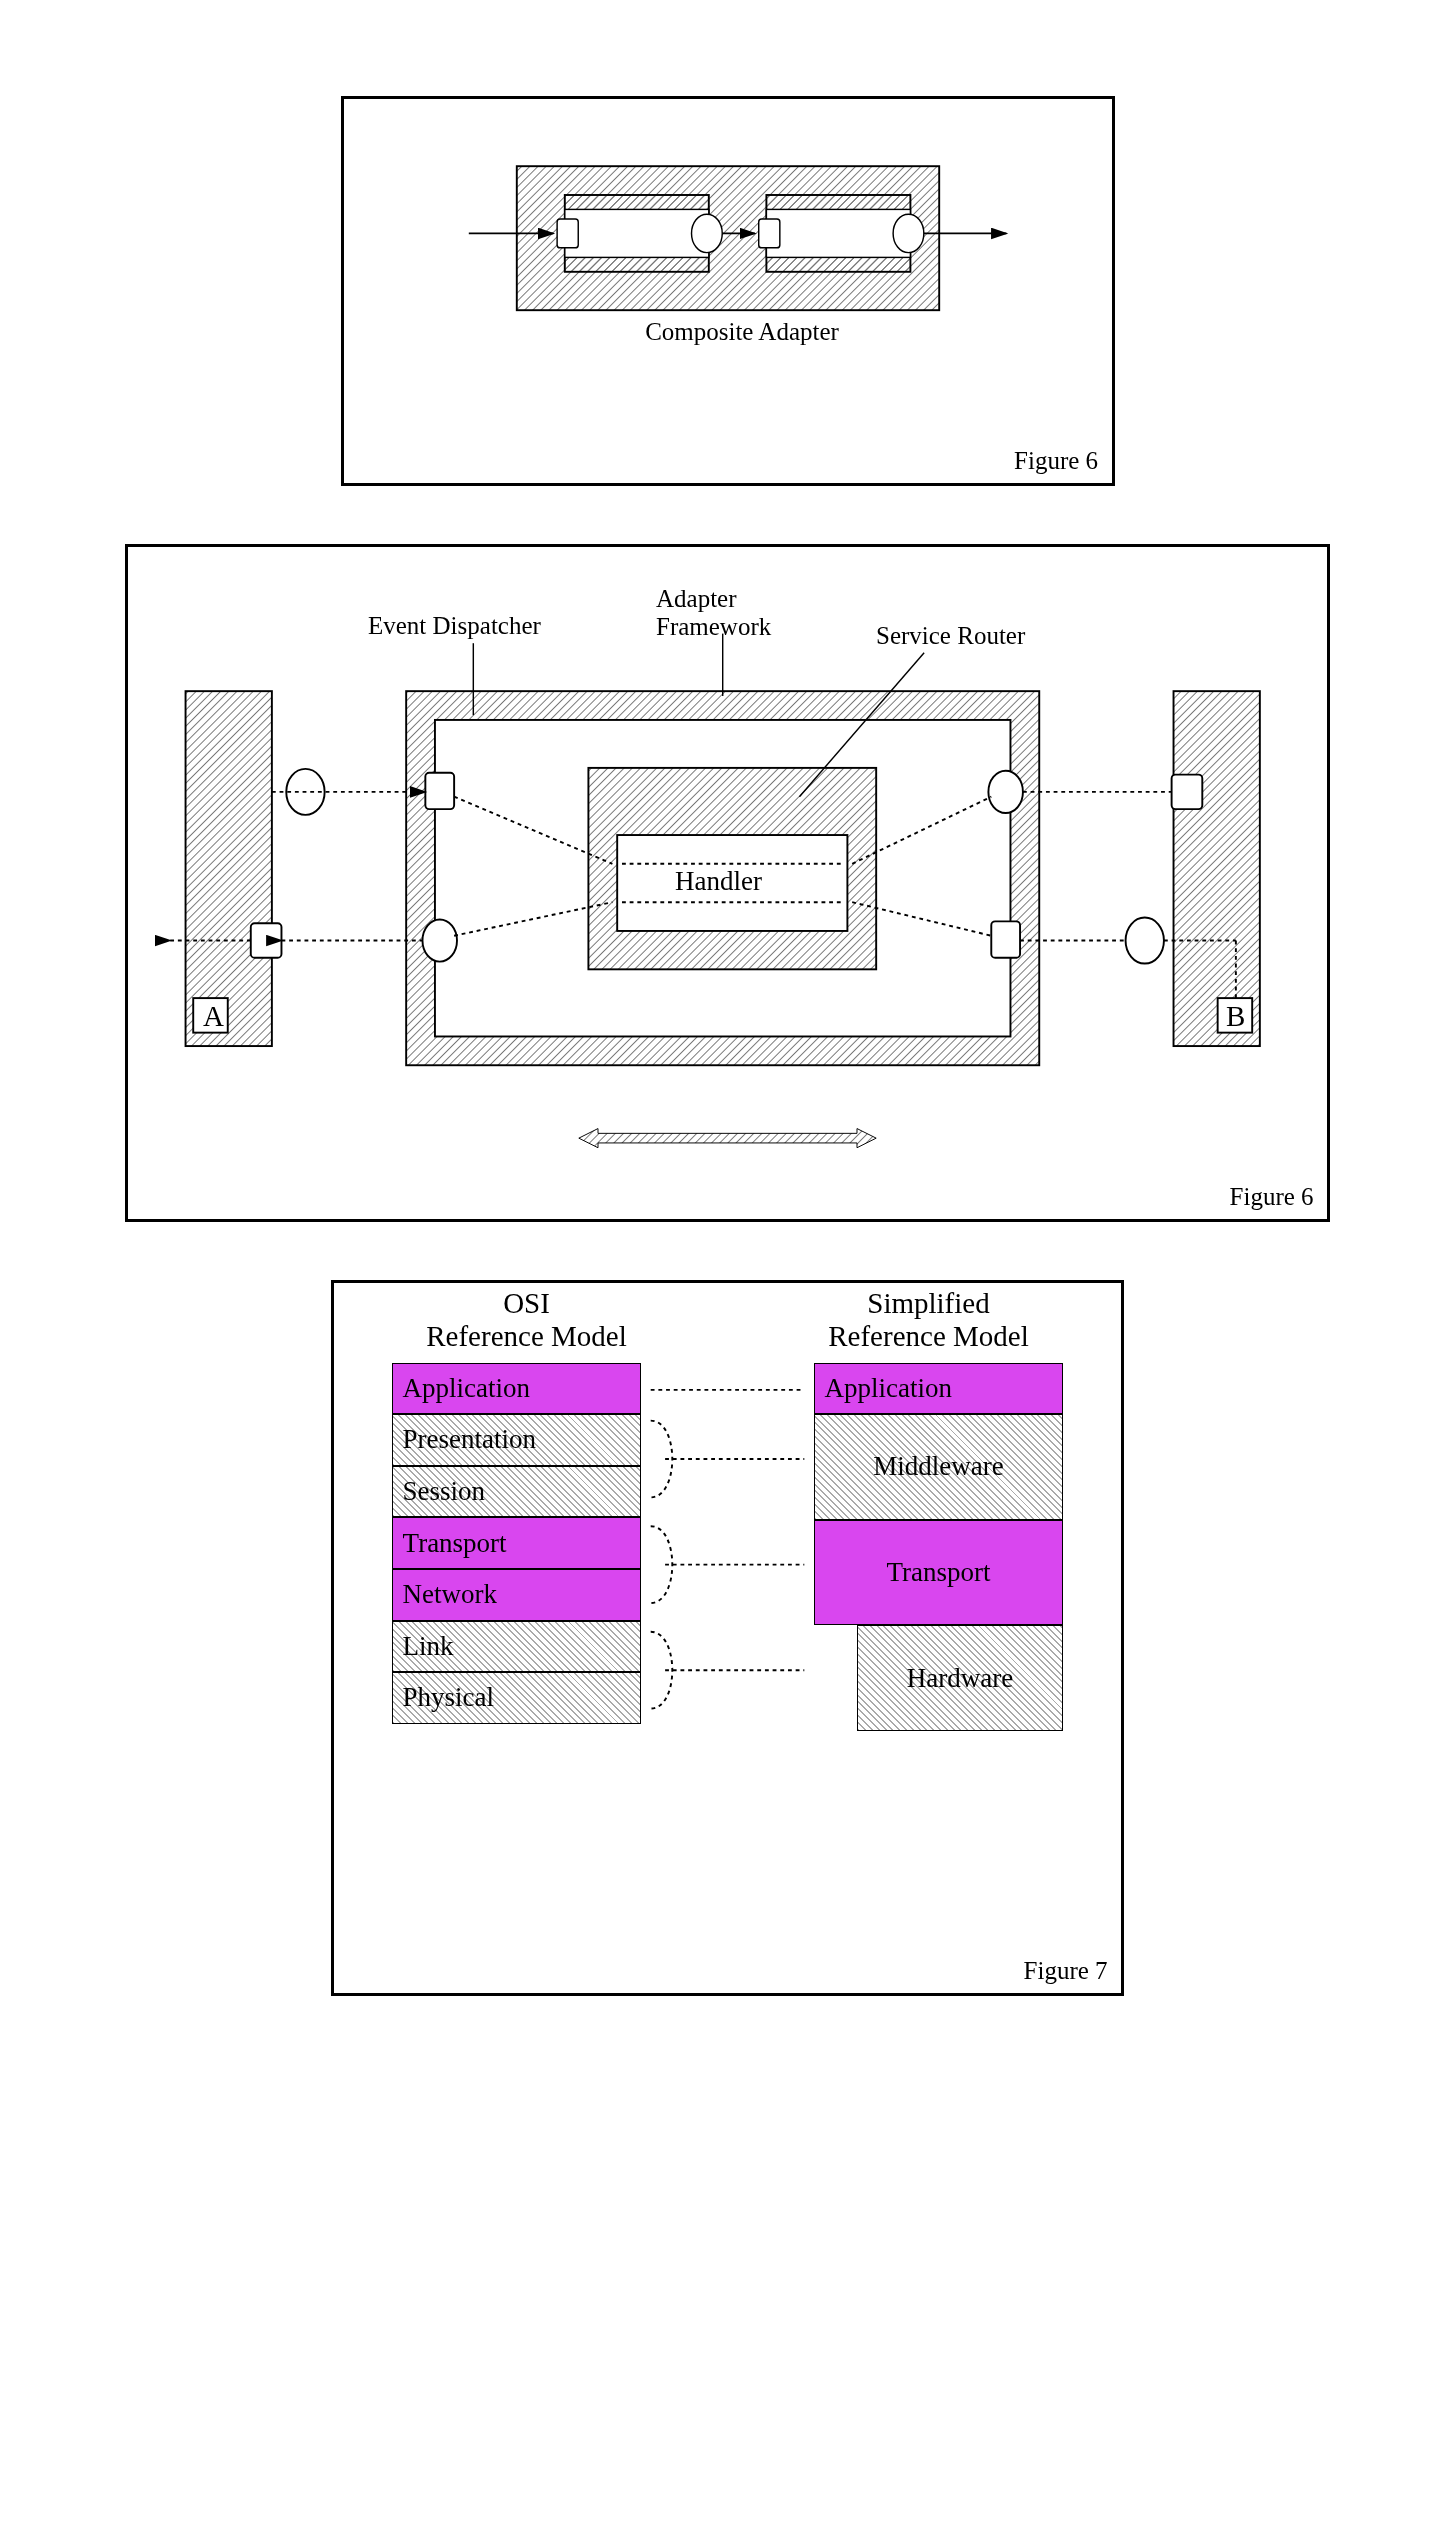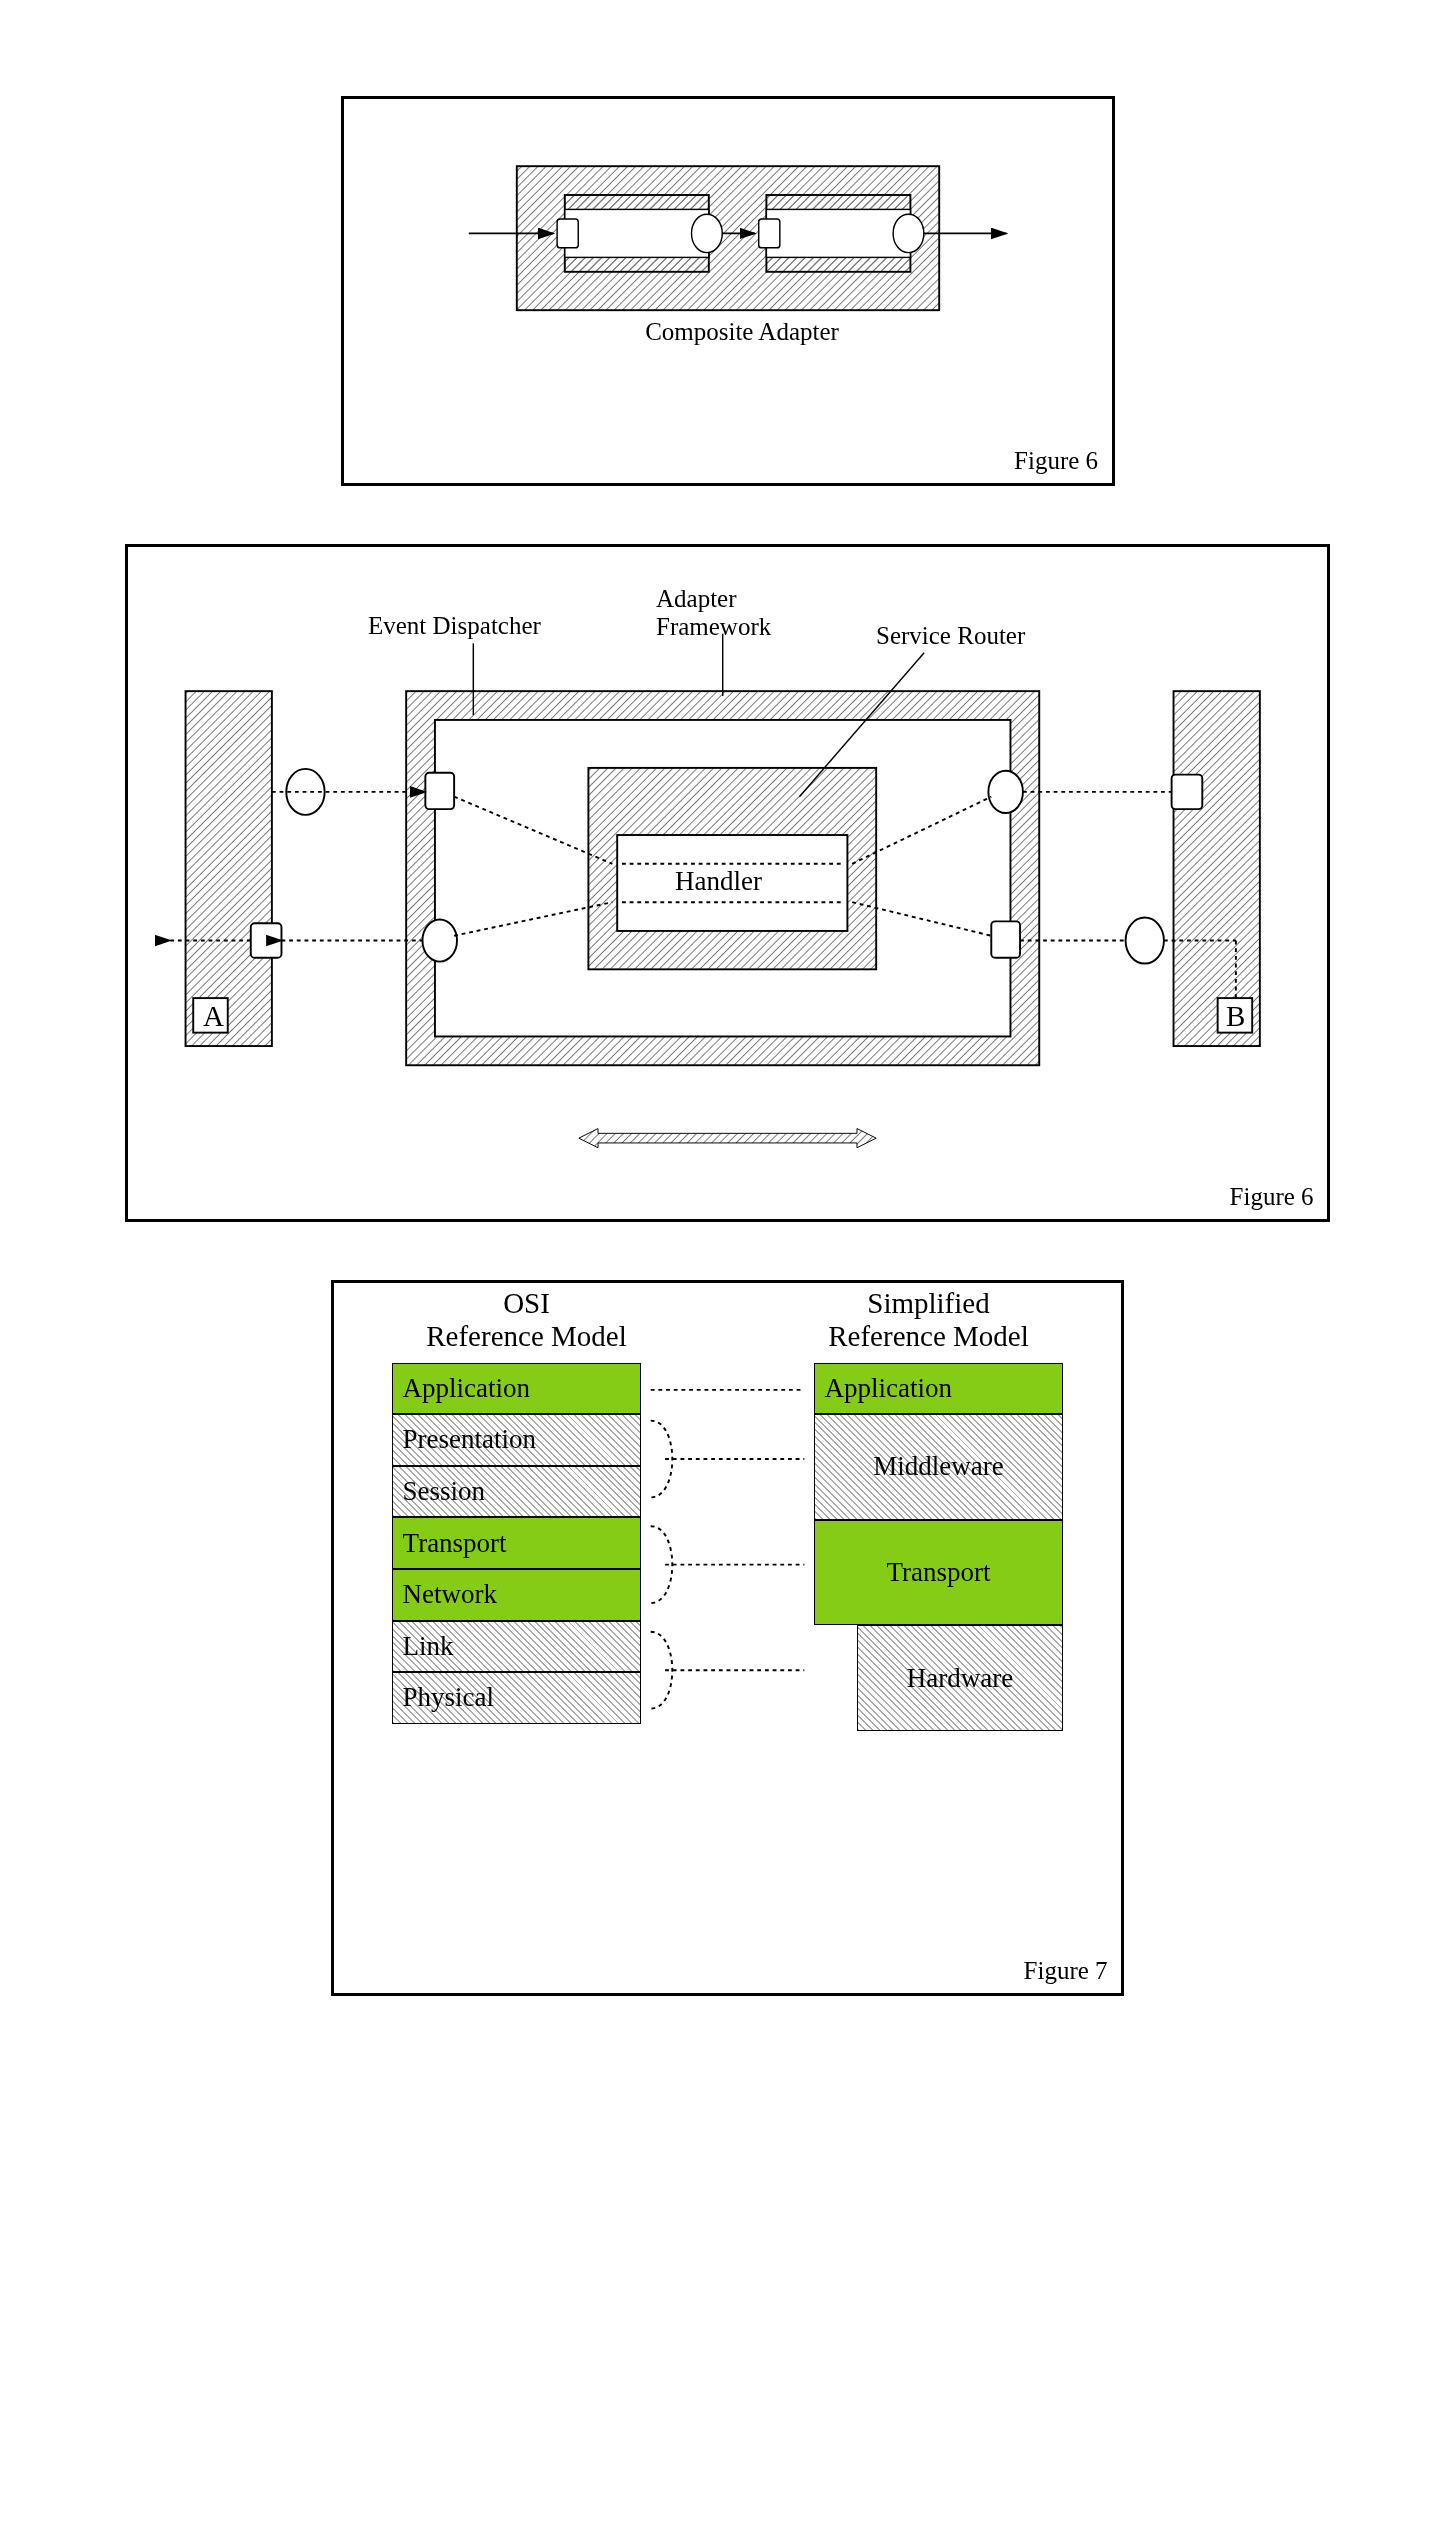--- a/index.html
+++ b/index.html
@@ -24,21 +24,21 @@
   font-size: 25px;
 }
 .fig7 .cell {
   border: 1.9px solid black;
   padding: 3.8px 9.6px;
   font-size: 27px;
   height: 42px;
   display: flex;
   align-items: center;
 }
-.fig7 .cell.plain { background: #84cc16; }
+.fig7 .cell.plain { background: #d946ef; }
 .fig7 .cell.shaded {
   background-image: repeating-linear-gradient(45deg, #aaa 0, #aaa 1.4px, transparent 1.4px, transparent 4.8px);
 }
 </style>
 </head>
 <body>
 
 <div class="figure-box fig5">
   <svg width="768" height="384" viewBox="0 0 800 400">
     <defs>

